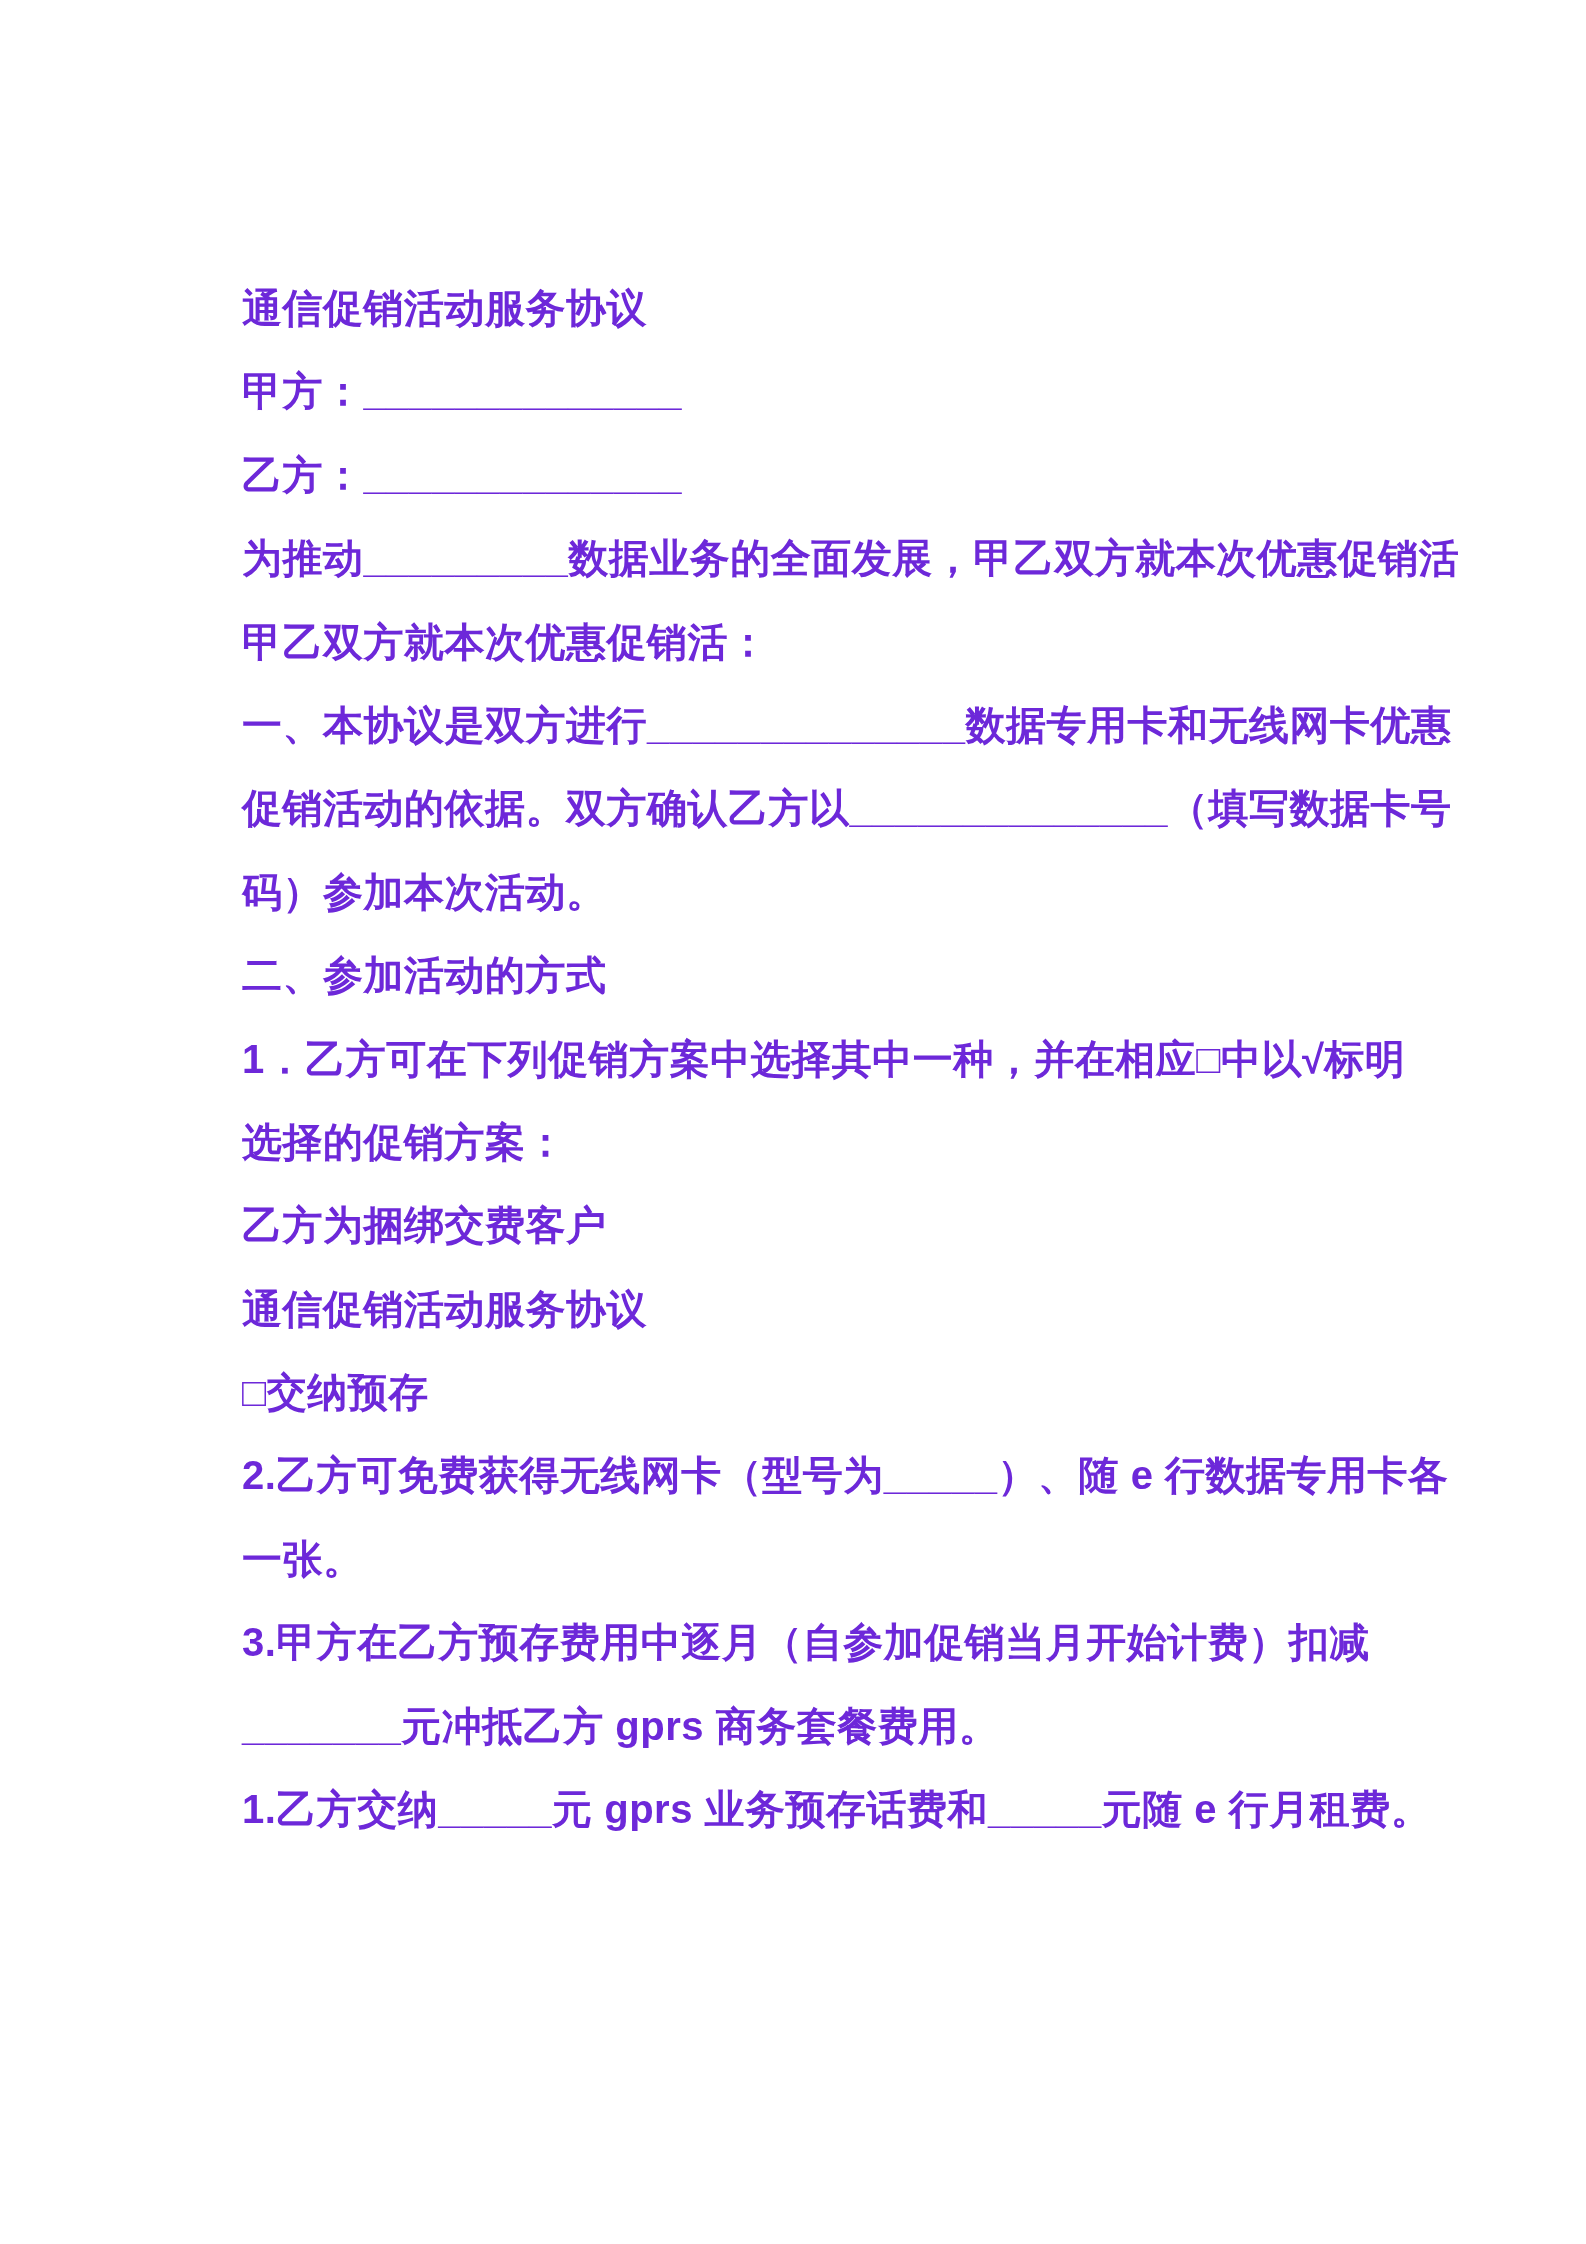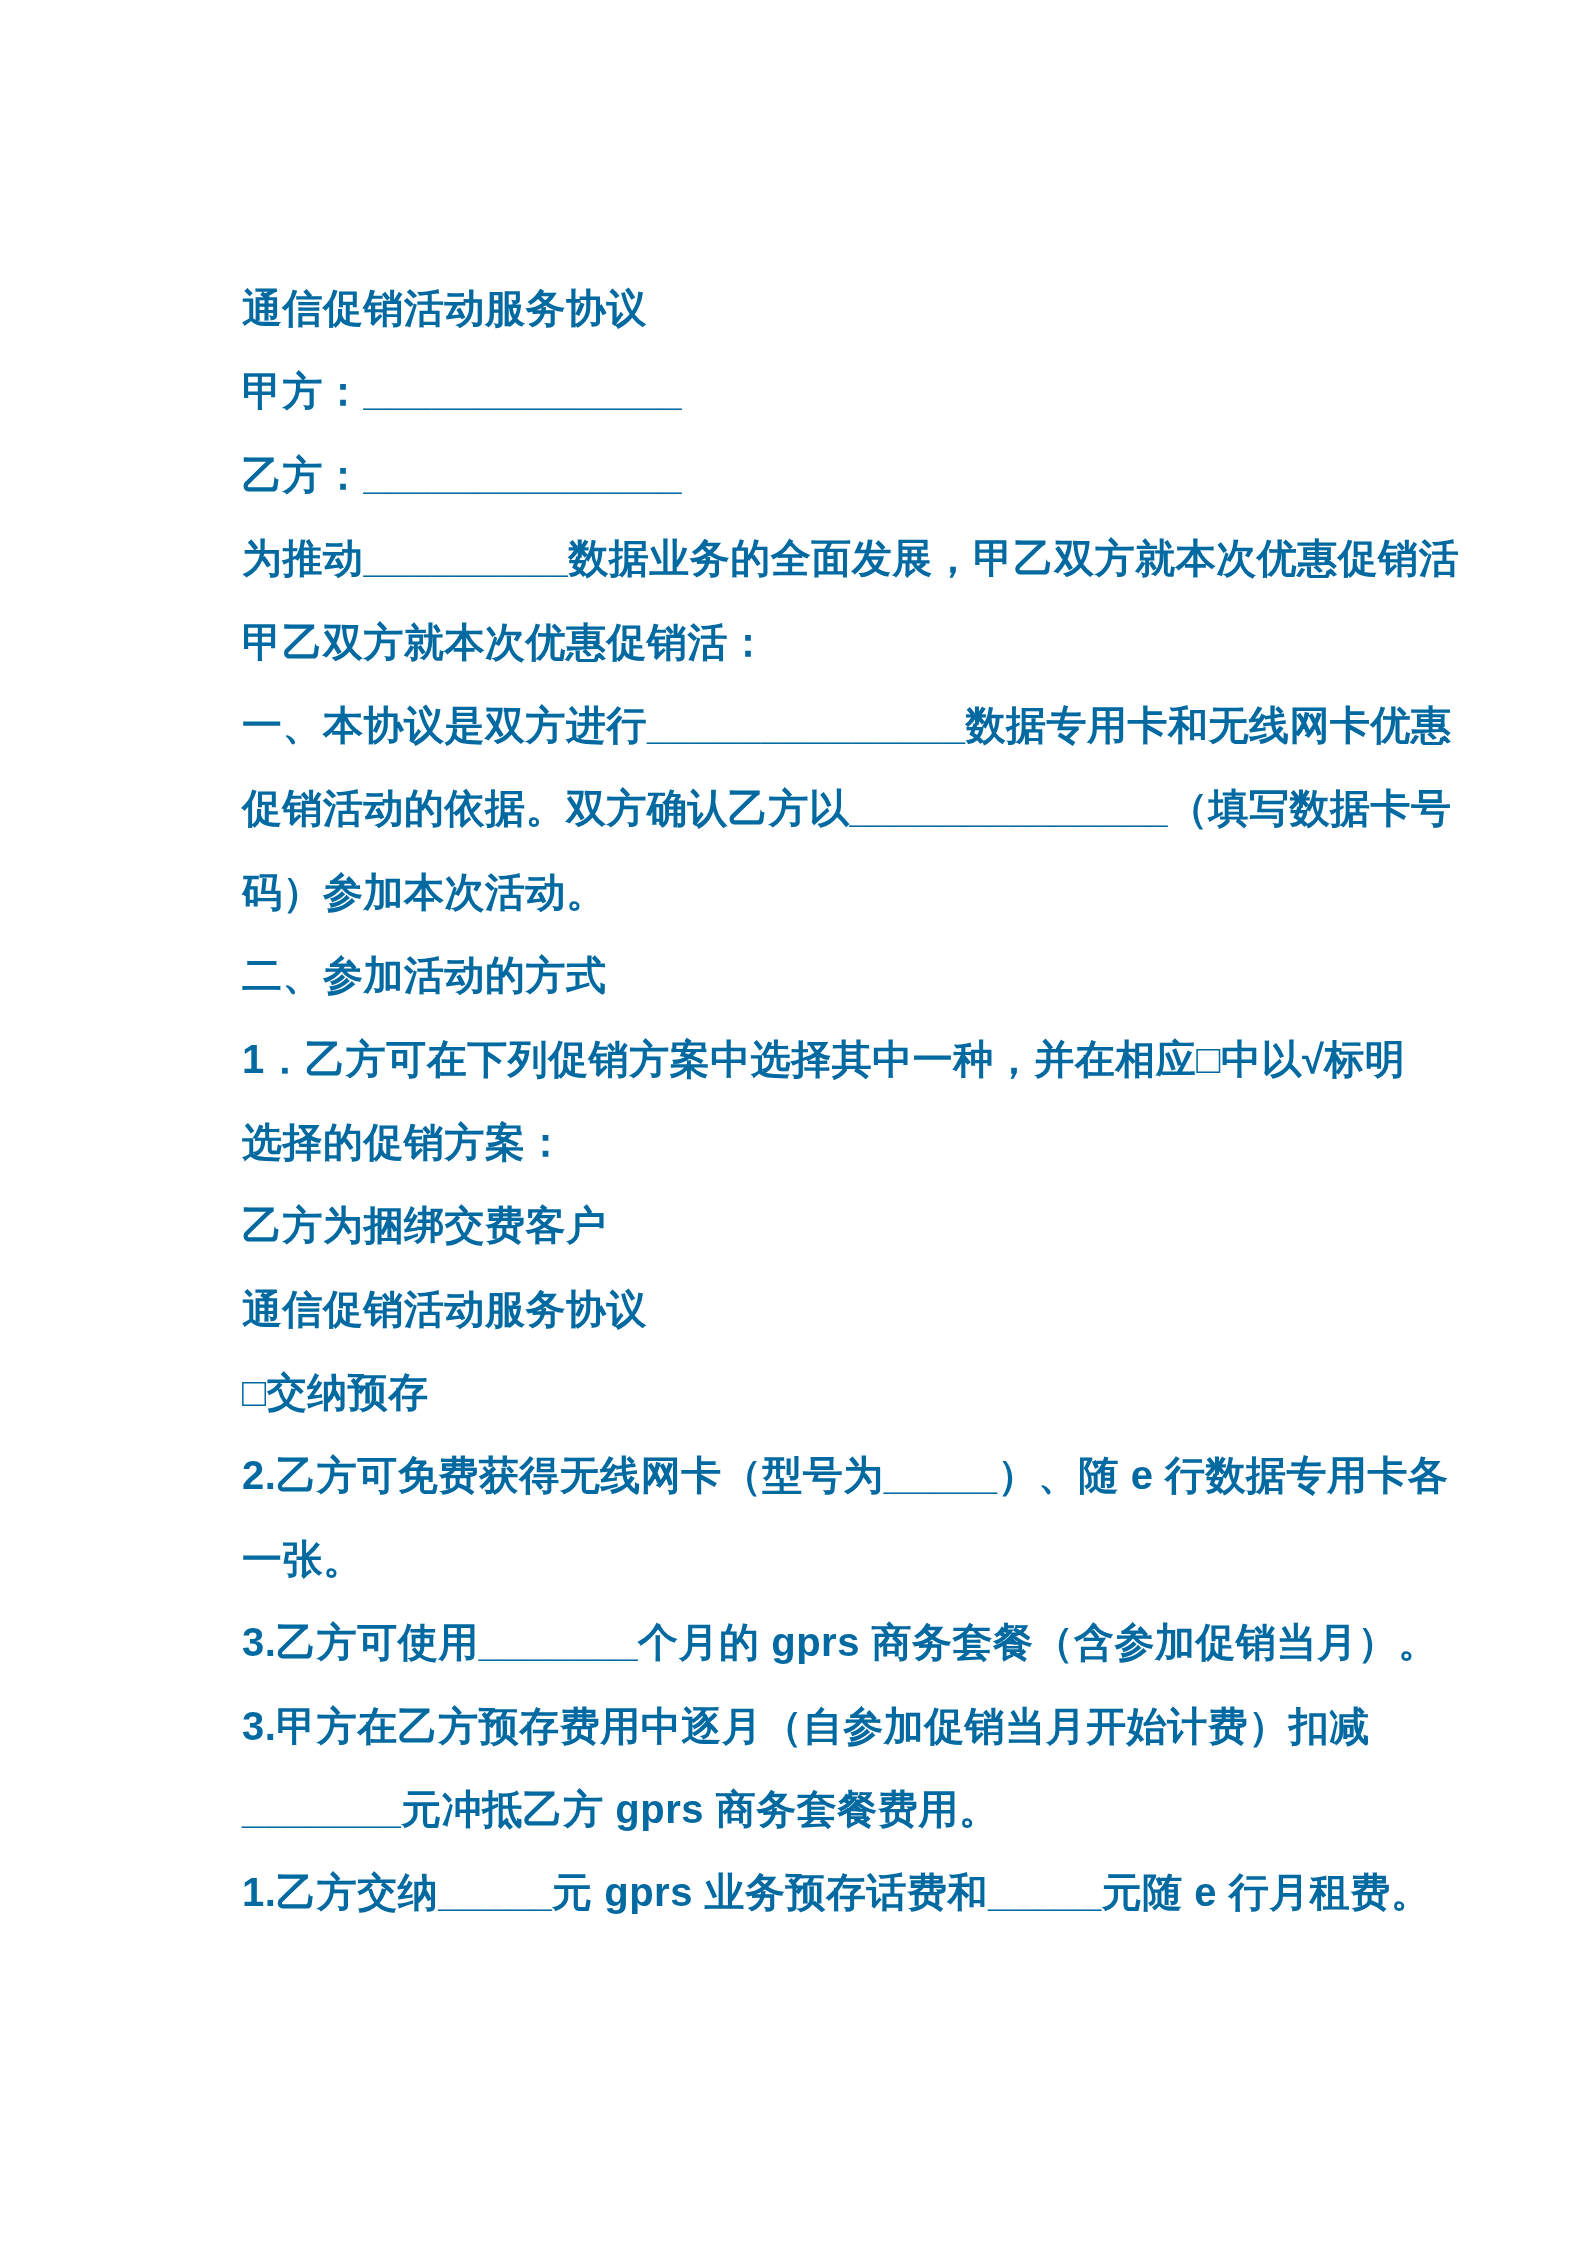--- a/index.html
+++ b/index.html
@@ -13,21 +13,21 @@
     height: 2244px;
     background: #ffffff;
     overflow: hidden;
     font-family: "Liberation Sans", "DejaVu Sans", sans-serif;
   }
   .doc {
     position: absolute;
     left: 242px;
     top: 267px;
     width: 1140px;
-    color: #0369a1;
+    color: #6d28d9;
     font-size: 40px;
     font-weight: 700;
     line-height: 83.4px;
     letter-spacing: 0.5px;
   }
   .line {
     height: 83.4px;
     white-space: pre;
   }
 </style>
@@ -45,18 +45,17 @@
     <div class="line">促销活动的依据。双方确认乙方以______________（填写数据卡号</div>
     <div class="line">码）参加本次活动。</div>
     <div class="line">二、参加活动的方式</div>
     <div class="line">1．乙方可在下列促销方案中选择其中一种，并在相应□中以√标明</div>
     <div class="line">选择的促销方案：</div>
     <div class="line">乙方为捆绑交费客户</div>
     <div class="line">通信促销活动服务协议</div>
     <div class="line">□交纳预存</div>
     <div class="line">2.乙方可免费获得无线网卡（型号为_____）、随 e 行数据专用卡各</div>
     <div class="line">一张。</div>
-    <div class="line">3.乙方可使用_______个月的 gprs 商务套餐（含参加促销当月）。</div>
     <div class="line">3.甲方在乙方预存费用中逐月（自参加促销当月开始计费）扣减</div>
     <div class="line">_______元冲抵乙方 gprs 商务套餐费用。</div>
     <div class="line">1.乙方交纳_____元 gprs 业务预存话费和_____元随 e 行月租费。</div>
   </div>
 </div>
 
 </body></html>

